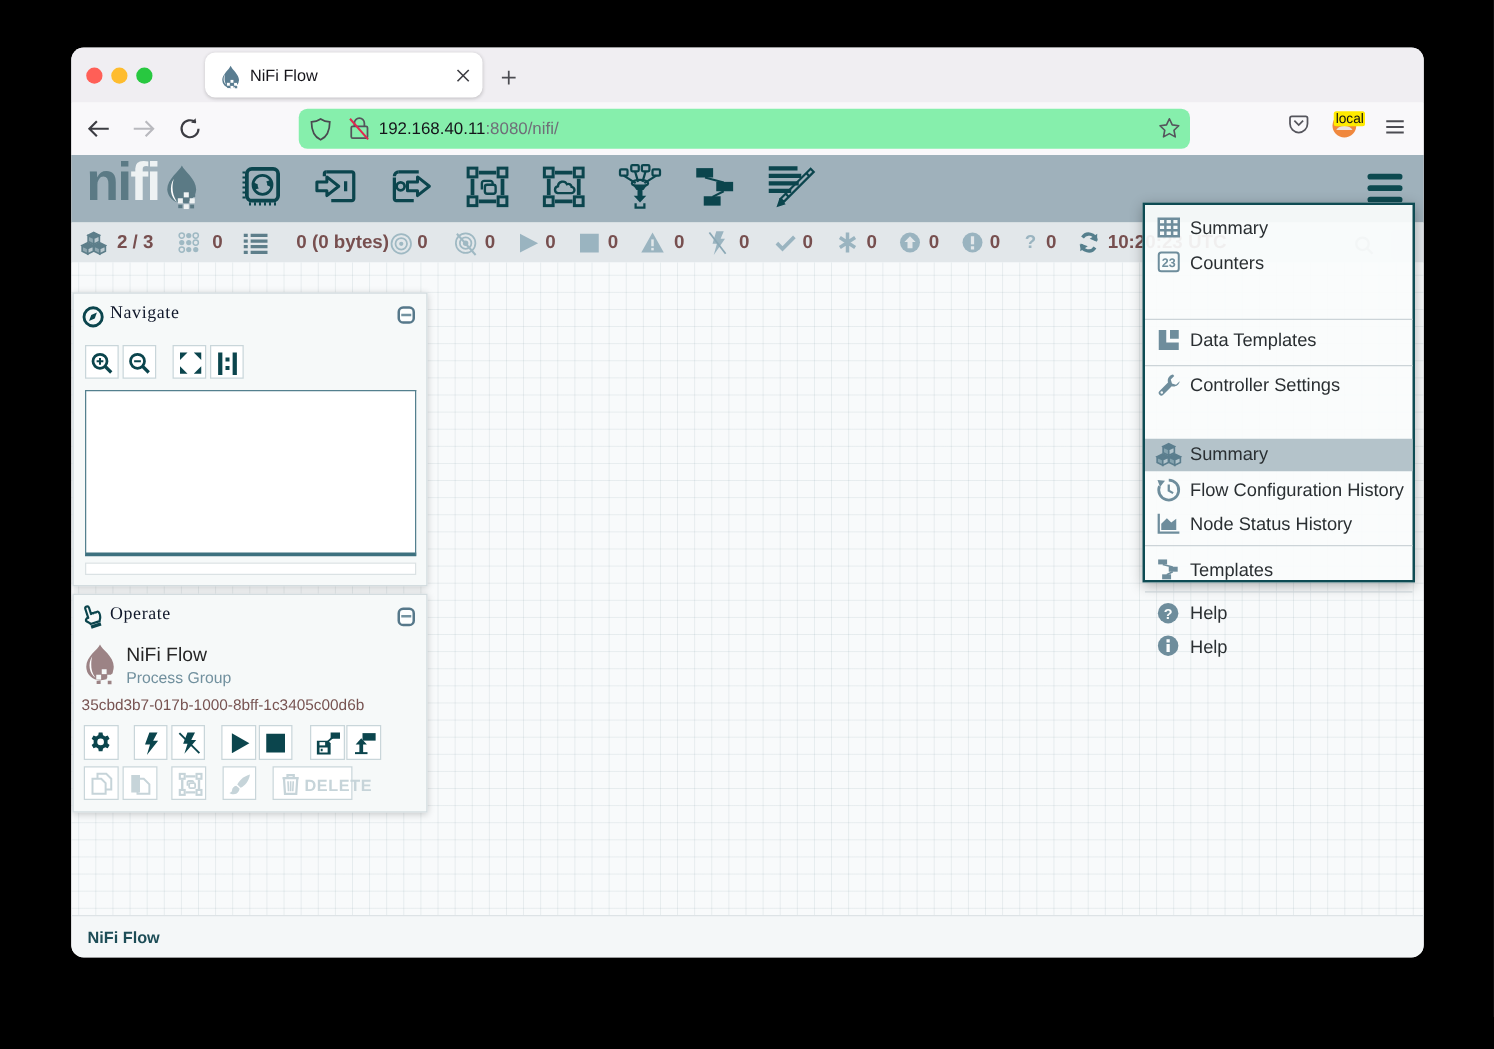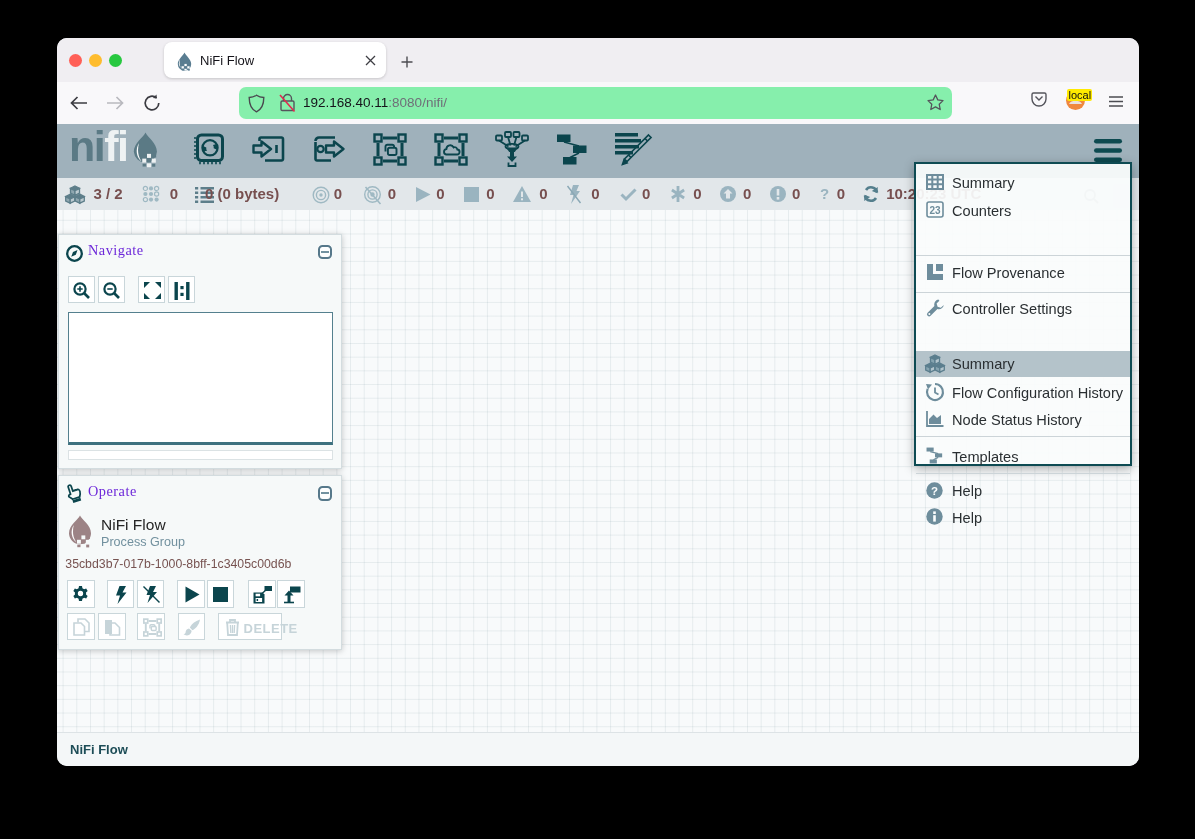--- a/index.html
+++ b/index.html
@@ -30,21 +30,21 @@
     background-image:
       linear-gradient(to right, rgba(90,125,135,.115) 1px, transparent 1px),
       linear-gradient(to bottom, rgba(90,125,135,.115) 1px, transparent 1px);
     background-size:13.7px 13.7px; background-position:5.6px 9.8px; }
   #breadcrumb { position:absolute; left:0; top:694px; width:100%; height:34px; background:#f4f7f8;
     border-top:1px solid #dde3e6; }
   #breadcrumb span { position:absolute; left:13px; top:9px; font-size:13px; font-weight:bold; color:#1d4d57; }
   .panel { position:absolute; left:0.5px; width:284px; background:#f6f9f9;
     border:1px solid #d3dcdf; box-shadow:0 1px 6px rgba(0,0,0,.22); }
   .panel .ptitle { position:absolute; left:29.5px; top:7px; font-family:"Liberation Serif", serif;
-    font-size:14.3px; color:#6d28d9; letter-spacing:.5px; }
+    font-size:14.3px; color:#0f172a; letter-spacing:.5px; }
   .collapse { position:absolute; right:8.5px; top:10px; width:14.5px; height:14.5px; border:2px solid #56788a;
     border-radius:4.5px; background:#fdfefe; }
   .collapse::after { content:""; position:absolute; left:1.2px; top:4.3px; width:8px; height:2px; background:#7292a0; }
   .navbtn { position:absolute; width:27px; height:27px; background:#fff; border:1px solid #c9d6da; }
   .opbtn { position:absolute; width:27.5px; height:27.5px; background:#fff; border:1px solid #c9d6da; }
   #menu { position:absolute; left:914px; top:162px; width:218px; height:304px;
     background:rgba(250,252,252,0.93); border:2px solid #0e4b53; box-shadow:0 3px 10px rgba(0,0,0,.3); }
   .mi { position:absolute; left:0; width:100%; height:27px; }
   .mi .txt { position:absolute; left:36px; top:5px; font-size:14.6px; color:#2a2f32; }
   .mi .ic { position:absolute; left:9px; top:3px; }
@@ -254,41 +254,41 @@
         <path d="M5.5 3.6 L5.5 8.2 L10 10.4 L10 5.6 Z" fill="#8fa7b0"></path>
         <path d="M14.5 3.6 L14.5 8.2 L10 10.4 L10 5.6 Z" fill="#bccad0"></path>
         <path d="M5.2 9.2 L9.7 11.4 L5.2 13.6 L0.7 11.4 Z" fill="#5d7e8a"></path>
         <path d="M0.7 11.8 L0.7 16.0 L5.2 18.2 L5.2 13.8 Z" fill="#8fa7b0"></path>
         <path d="M9.7 11.8 L9.7 16.0 L5.2 18.2 L5.2 13.8 Z" fill="#bccad0"></path>
         <path d="M14.8 9.2 L19.3 11.4 L14.8 13.6 L10.3 11.4 Z" fill="#5d7e8a"></path>
         <path d="M10.3 11.8 L10.3 16.0 L14.8 18.2 L14.8 13.8 Z" fill="#8fa7b0"></path>
         <path d="M19.3 11.8 L19.3 16.0 L14.8 18.2 L14.8 13.8 Z" fill="#bccad0"></path>
       </g>
     </svg>
-    <span class="st" style="left:36.5px;">3 / 2</span>
+    <span class="st" style="left:36.5px;">2 / 3</span>
     <svg style="left:86px; top:8px;" width="16" height="16" viewBox="0 0 16 16">
       <g fill="#9fb9c3">
         <circle cx="2.4" cy="2.4" r="2.1" fill="none" stroke="#9fb9c3" stroke-width="1.2"></circle>
         <circle cx="8" cy="2.4" r="2.1"></circle>
         <circle cx="13.6" cy="2.4" r="2.1" fill="none" stroke="#9fb9c3" stroke-width="1.2"></circle>
         <circle cx="2.4" cy="8" r="2.1"></circle>
         <circle cx="8" cy="8" r="2.1"></circle>
         <circle cx="13.6" cy="8" r="2.1" fill="none" stroke="#9fb9c3" stroke-width="1.2"></circle>
         <circle cx="2.4" cy="13.6" r="2.1" fill="none" stroke="#9fb9c3" stroke-width="1.2"></circle>
         <circle cx="8" cy="13.6" r="2.1"></circle>
         <circle cx="13.6" cy="13.6" r="2.1"></circle>
       </g>
     </svg>
     <span class="st" style="left:112.8px;">0</span>
     <svg style="left:138px; top:8.5px;" width="19" height="16" viewBox="0 0 19 16">
       <g stroke="#5d7e8a" stroke-width="2.6">
         <path d="M0 1.3 H3.2 M5.5 1.3 H19 M0 5.8 H3.2 M5.5 5.8 H19 M0 10.3 H3.2 M5.5 10.3 H19 M0 14.8 H3.2 M5.5 14.8 H19"></path>
       </g>
     </svg>
-    <span class="st" style="left:148px;text-align:center;">0 (0 bytes)</span>
+    <span class="st" style="left:180px;text-align:center;">0 (0 bytes)</span>
     <svg style="left:255px; top:8px;" width="18" height="18" viewBox="0 0 18 18">
       <circle cx="9" cy="9" r="7.8" fill="none" stroke="#9fb9c3" stroke-width="1.4"></circle>
       <circle cx="9" cy="9" r="4.6" fill="none" stroke="#9fb9c3" stroke-width="1.4"></circle>
       <circle cx="9" cy="9" r="1.7" fill="#9fb9c3"></circle>
     </svg>
     <span class="st" style="left:276.8px;">0</span>
     <svg style="left:304.5px; top:7px;" width="21" height="21" viewBox="0 0 21 21">
       <g fill="none" stroke="#9fb9c3" stroke-width="1.4">
         <circle cx="10.5" cy="9.5" r="7.8"></circle>
         <circle cx="10.5" cy="9.5" r="4.6"></circle>
@@ -523,21 +523,21 @@
       <text x="9" y="12.6" text-anchor="middle" font-size="10" font-weight="bold" fill="#6e8d9c" font-family="Liberation Sans">23</text>
     </svg>
     <span class="txt">Counters</span>
   </div>
   <div class="msep" style="top:91px;"></div>
   <div class="mi" style="top:95.5px;">
     <svg class="ic" style="left:10px; top:3px;" width="18" height="18" viewBox="0 0 18 18">
       <path d="M1 1 H7 V11 H17 V17 H1 Z" fill="#6e8d9c"></path>
       <rect x="10" y="1" width="7" height="7" fill="#6e8d9c"></rect>
     </svg>
-    <span class="txt">Flow Provenance</span>
+    <span class="txt">Data Templates</span>
   </div>
   <div class="msep" style="top:128px;"></div>
   <div class="mi" style="top:131.5px;">
     <svg class="ic" style="left:10px; top:3.5px;" width="17" height="17" viewBox="0 0 17 17">
       <path d="M12.4 0.6 C10 1 8.2 3.1 8.2 5.6 C8.2 6.1 8.3 6.6 8.4 7 L1.6 13.8 A2.1 2.1 0 0 0 4.6 16.8 L11.4 10 C11.8 10.1 12.3 10.2 12.8 10.2 C15.3 10.2 17.4 8.4 17.8 6 L14.8 8.8 L11.6 7.8 L10.6 4.6 L13.4 1.8 Z" fill="#6e8d9c"></path>
       <circle cx="3.4" cy="14.9" r="1" fill="#fbfdfd"></circle>
     </svg>
     <span class="txt">Controller Settings</span>
   </div>
   <div class="mi" style="top:186.5px; height:26px; background:#b4c3ca;">

